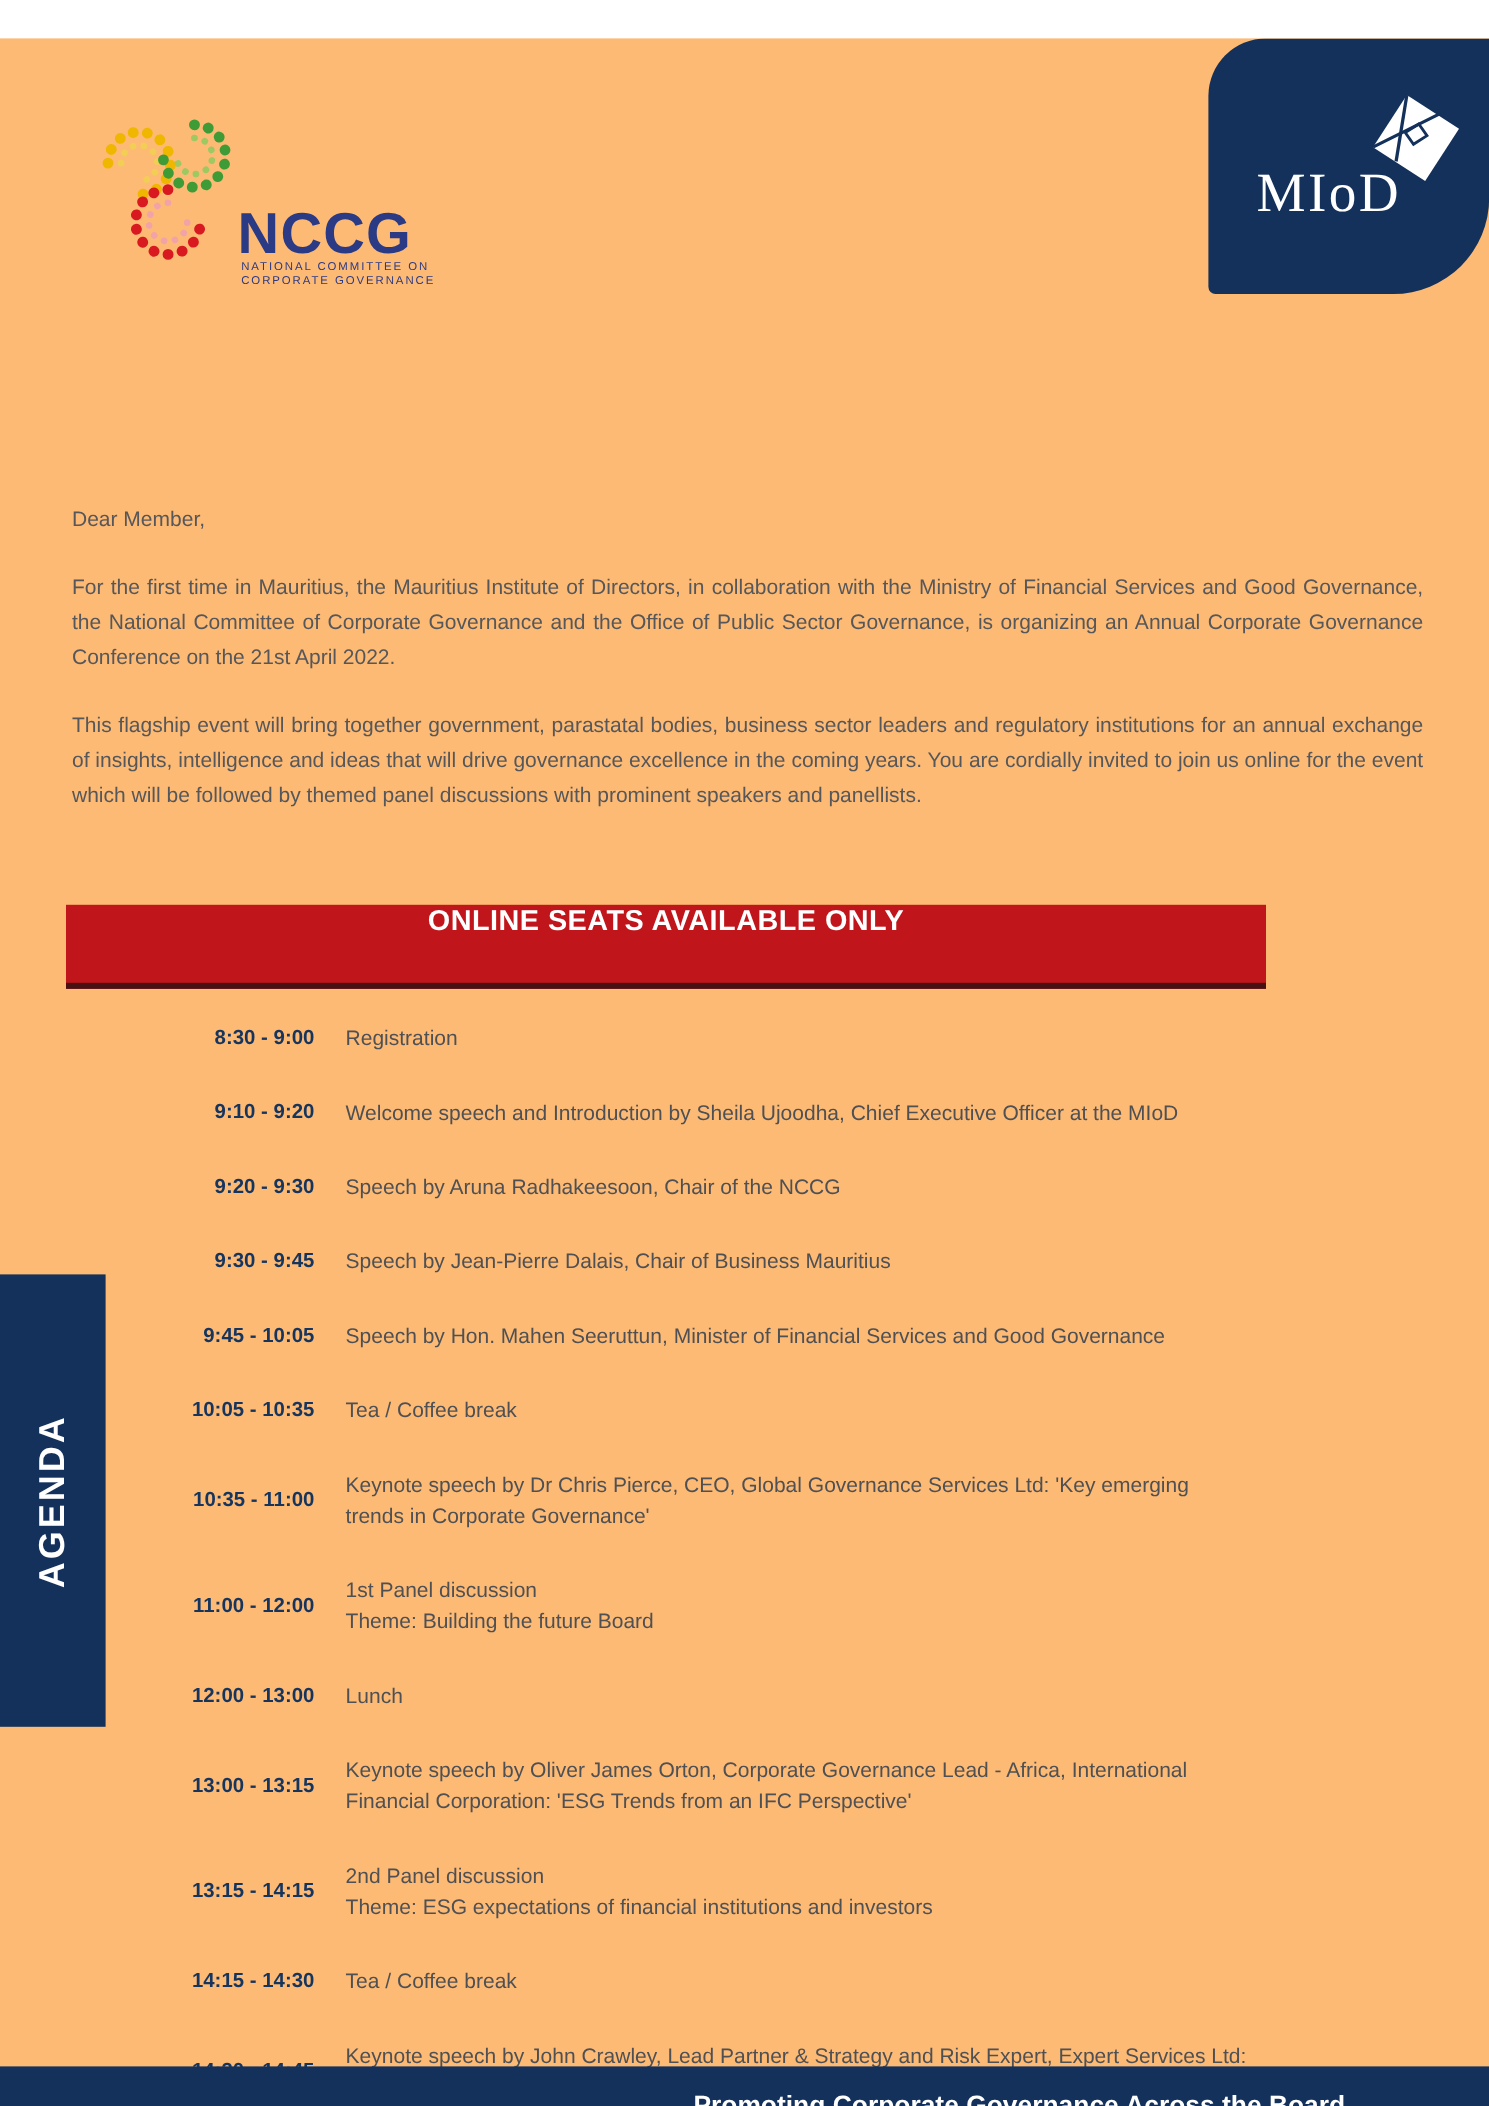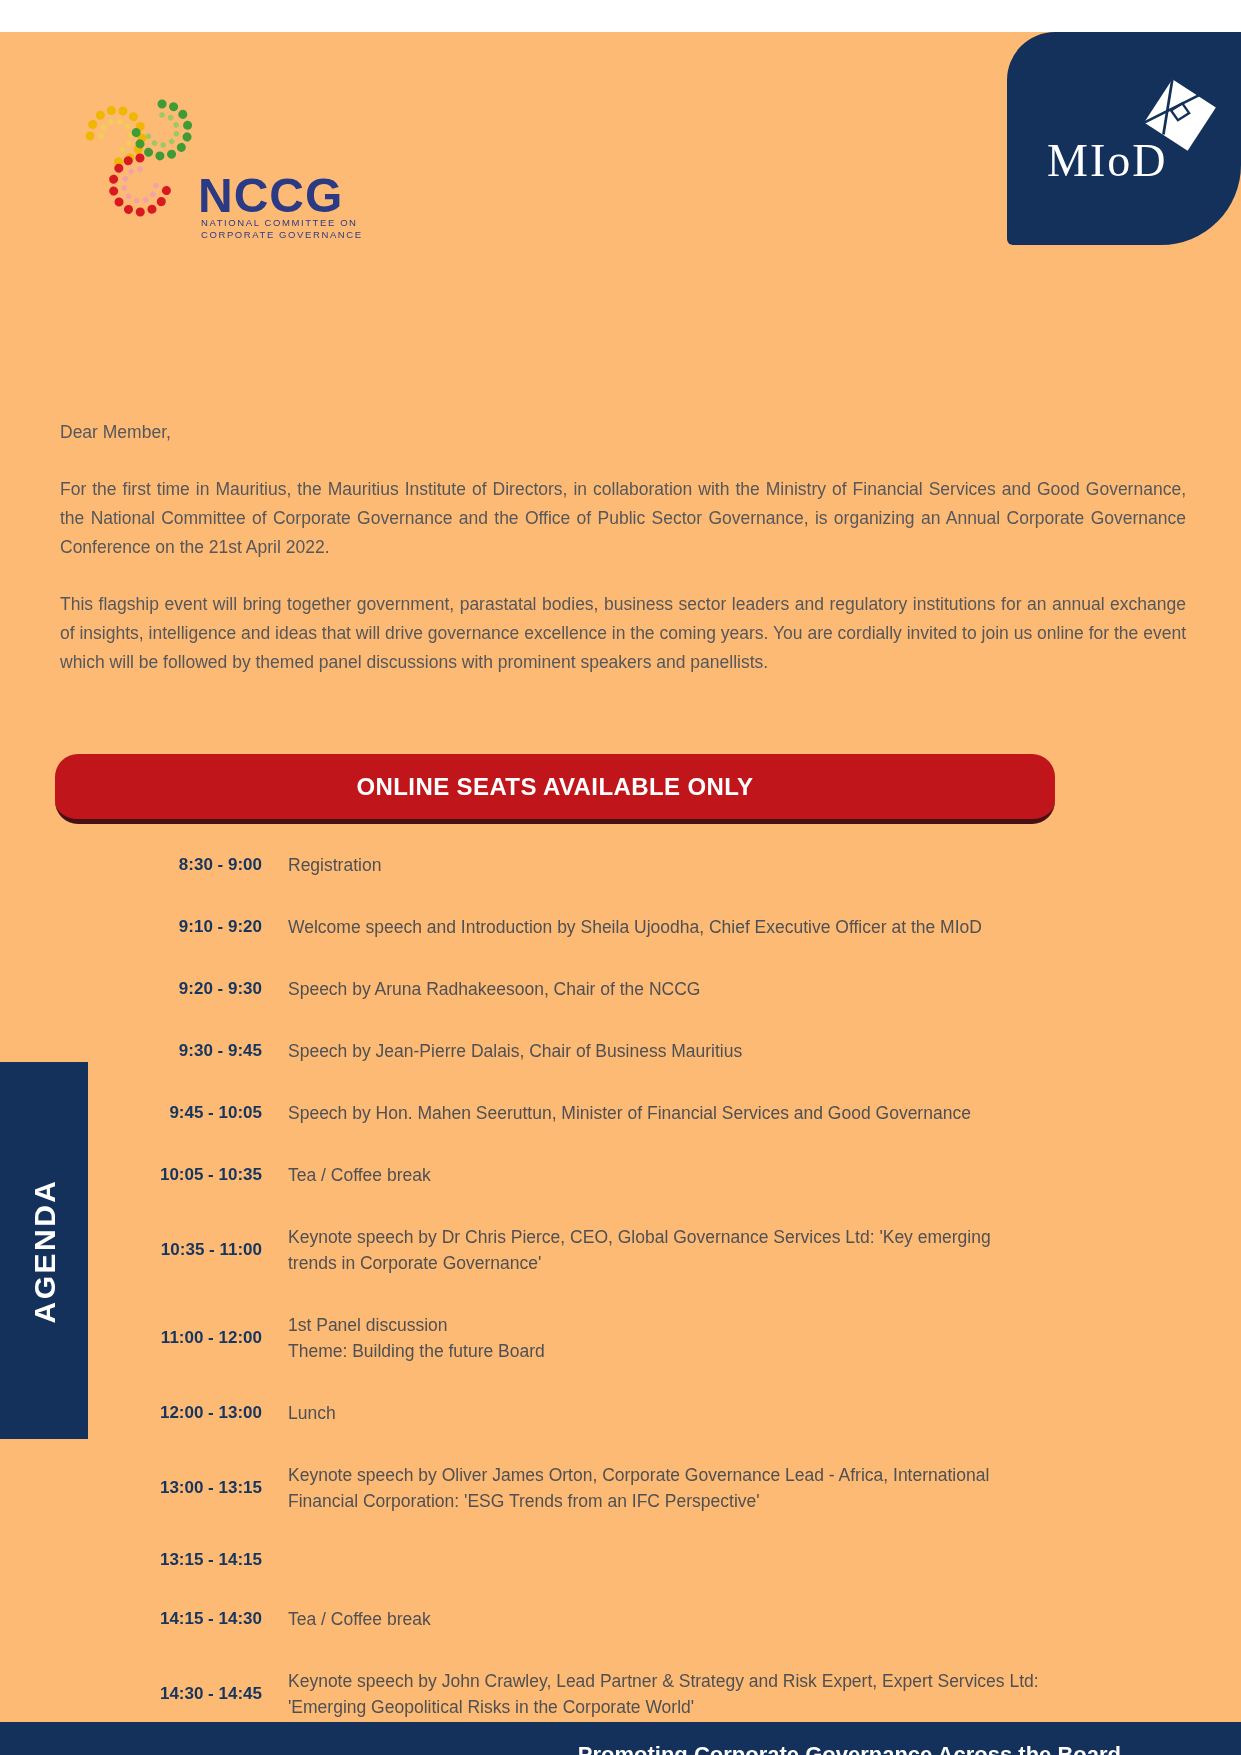--- a/index.html
+++ b/index.html
@@ -22,21 +22,21 @@
              font-family:"Liberation Serif", serif;font-size:46px;letter-spacing:2px;}
 
   
   .letter{position:absolute;left:60px;top:386px;width:1126px;color:#56575A;
           font-size:17.5px;line-height:29px;}
   .salutation{margin:0 0 30px 0;}
   .letter p{margin:0 0 28px 0;text-align:justify;}
 
   
   .banner{position:absolute;left:55px;top:722px;width:1000px;height:65px;background:#C0161B;
-          border-bottom:5px solid #471114;display:flex;align-items:center;justify-content:center;border-radius:23px;}
+          border-bottom:5px solid #471114;display:flex;align-items:flex-start;justify-content:center;}
   .banner span{color:#ffffff;font-weight:700;font-size:24px;letter-spacing:.4px;}
 
   
   .agenda-sidebar{position:absolute;left:0;top:1030px;width:88px;height:377px;background:#13315B;
                   display:flex;align-items:center;justify-content:center;}
   .agenda-sidebar span{transform:rotate(-90deg);white-space:nowrap;color:#ffffff;
                        font-weight:700;font-size:30px;letter-spacing:2.5px;}
   .agenda-rows{position:absolute;left:96px;top:820px;width:944px;
                display:flex;flex-direction:column;gap:36px;}
   .agenda-row{display:flex;align-items:center;}
@@ -150,20 +150,22 @@
       <div class="agenda-desc">Lunch</div>
     </div>
 
     <div class="agenda-row">
       <div class="agenda-time">13:00 - 13:15</div>
       <div class="agenda-desc">Keynote speech by Oliver James Orton, Corporate Governance Lead - Africa, International Financial Corporation: 'ESG Trends from an IFC Perspective'</div>
     </div>
 
     <div class="agenda-row">
       <div class="agenda-time">13:15 - 14:15</div>
+      <div class="agenda-desc">2nd Panel discussion
+Theme: ESG expectations of financial institutions and investors</div>
     </div>
 
     <div class="agenda-row">
       <div class="agenda-time">14:15 - 14:30</div>
       <div class="agenda-desc">Tea / Coffee break</div>
     </div>
 
     <div class="agenda-row">
       <div class="agenda-time">14:30 - 14:45</div>
       <div class="agenda-desc">Keynote speech by John Crawley, Lead Partner &amp; Strategy and Risk Expert, Expert Services Ltd: 'Emerging Geopolitical Risks in the Corporate World'</div>

